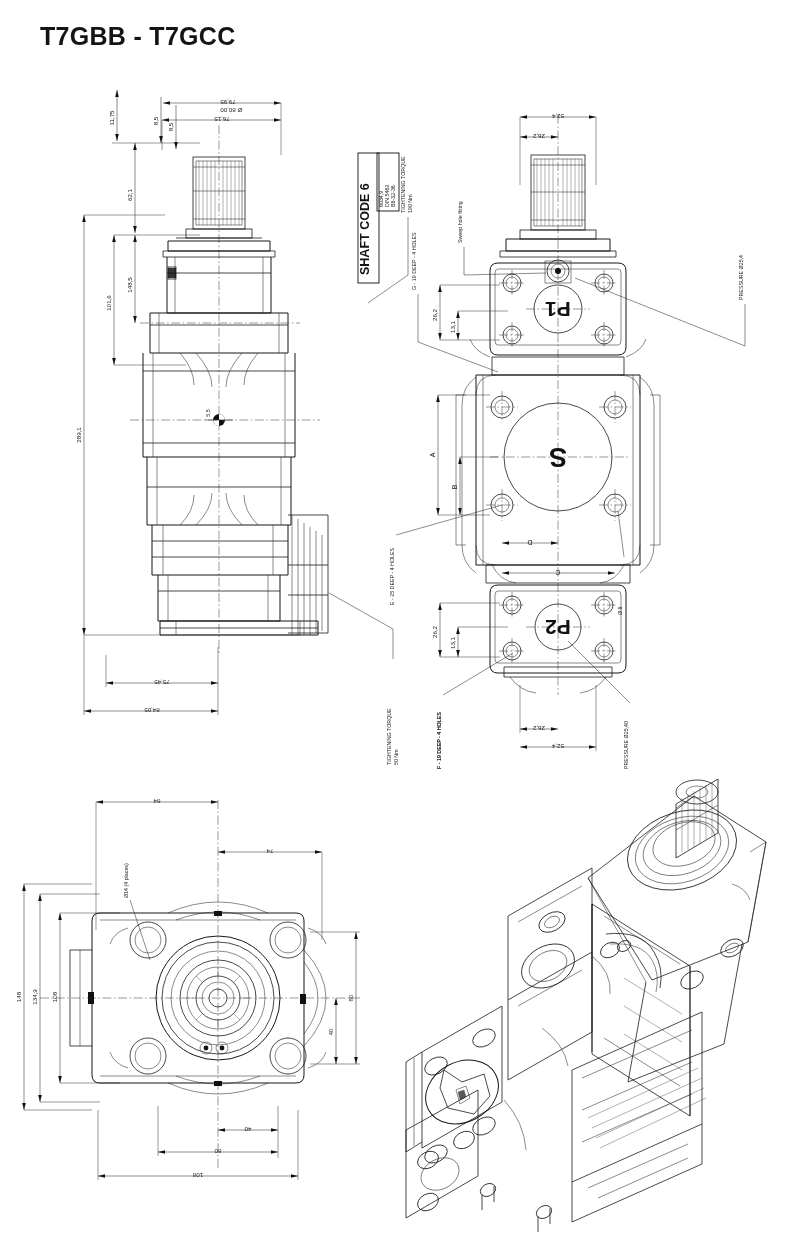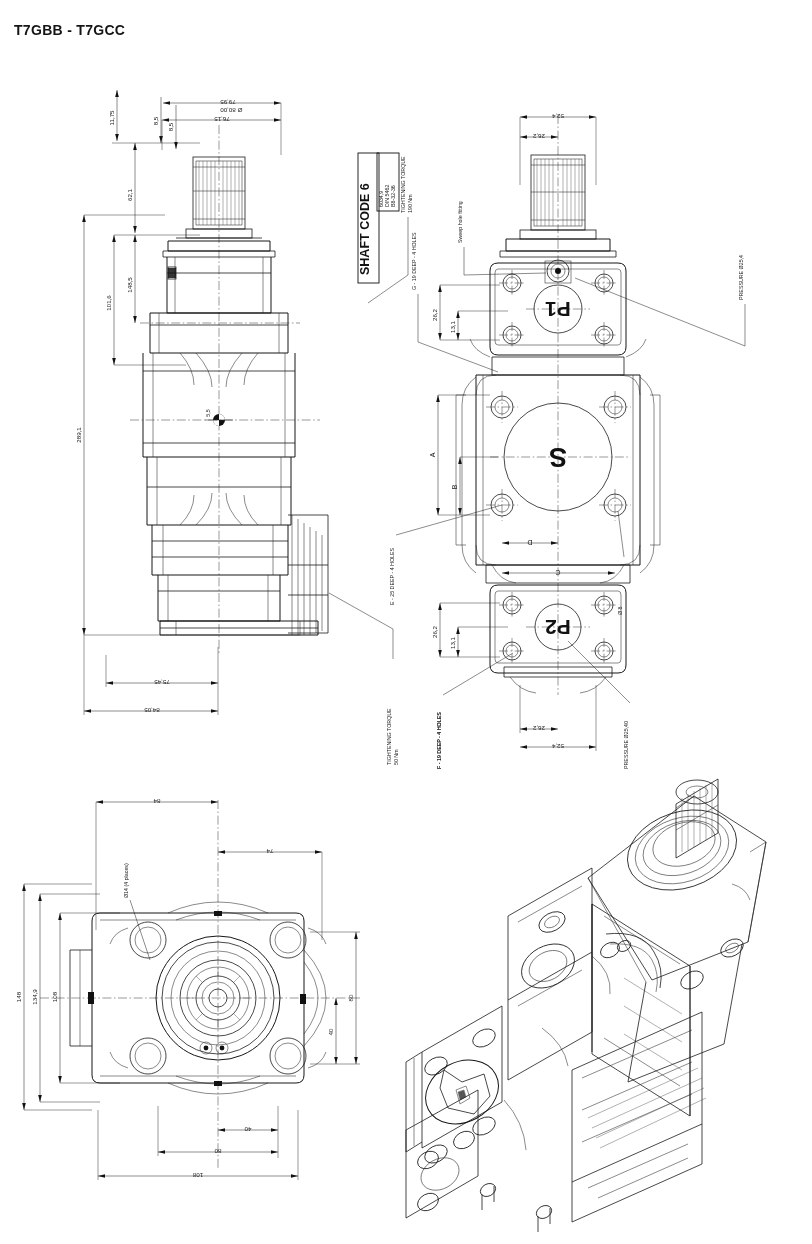--- a/index.html
+++ b/index.html
@@ -5,22 +5,22 @@
   html,body{margin:0;padding:0;background:#ffffff;}
   body{
     width:812px;height:1244px;
     font-family:"Liberation Sans", sans-serif;
     color:#1a1a1a;
     position:relative;
     overflow:hidden;
   }
   #sheet{position:relative;width:812px;height:1244px;background:#fff;}
   #page-title{
-    position:absolute;left:14px;top:22px;
-    font-size:14px;font-weight:bold;letter-spacing:.3px;color:#141414;
+    position:absolute;left:40px;top:22px;
+    font-size:25px;font-weight:bold;letter-spacing:.3px;color:#141414;
     white-space:nowrap;
   }
   .view{position:absolute;}
   svg{display:block;overflow:visible;}
   .ln{fill:none;stroke:#1b1b1b;stroke-width:.8;}
   .ln-thin{fill:none;stroke:#2a2a2a;stroke-width:.55;}
   .ln-hair{fill:none;stroke:#3a3a3a;stroke-width:.4;}
   .ln-med{fill:none;stroke:#161616;stroke-width:1.0;}
   .dim{fill:none;stroke:#1b1b1b;stroke-width:.5;}
   .ext{fill:none;stroke:#1b1b1b;stroke-width:.45;}

